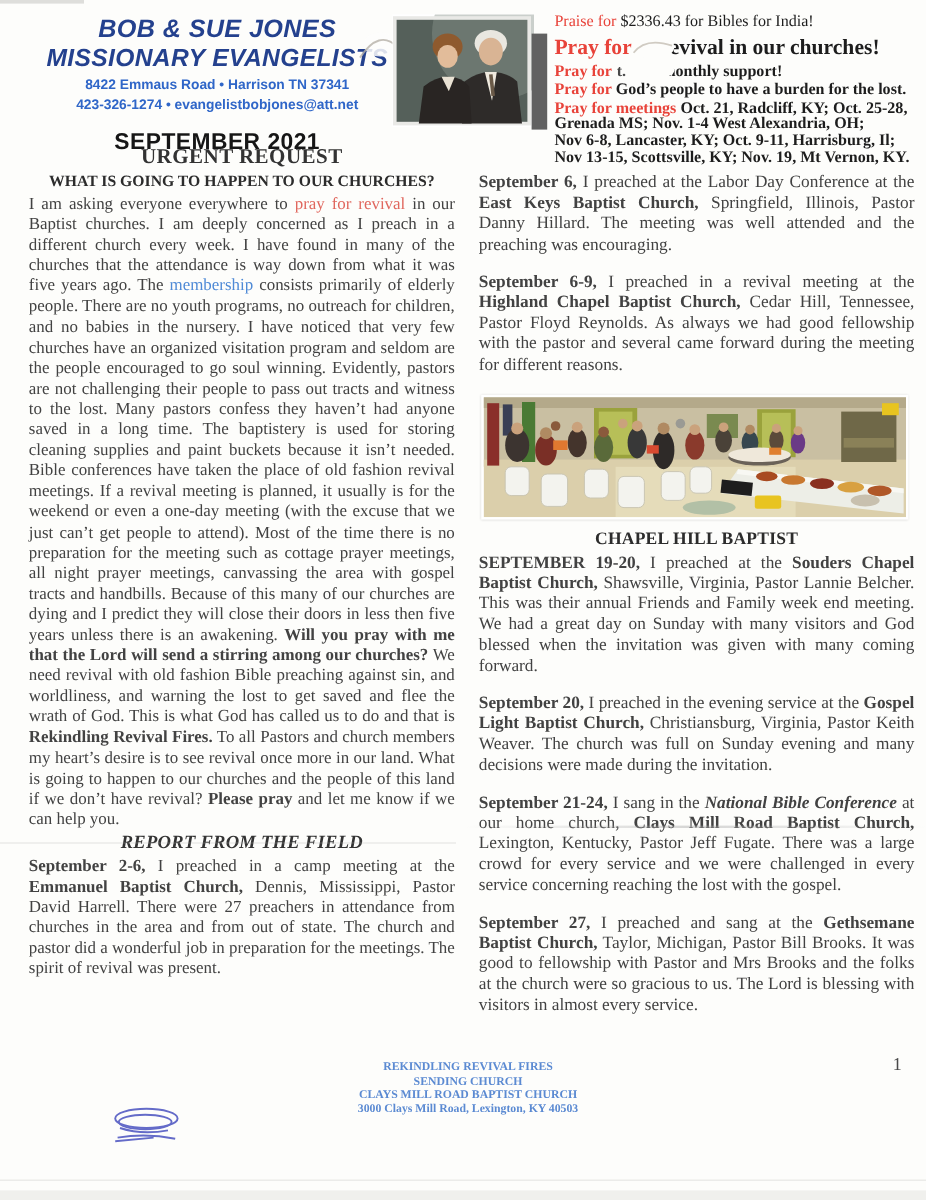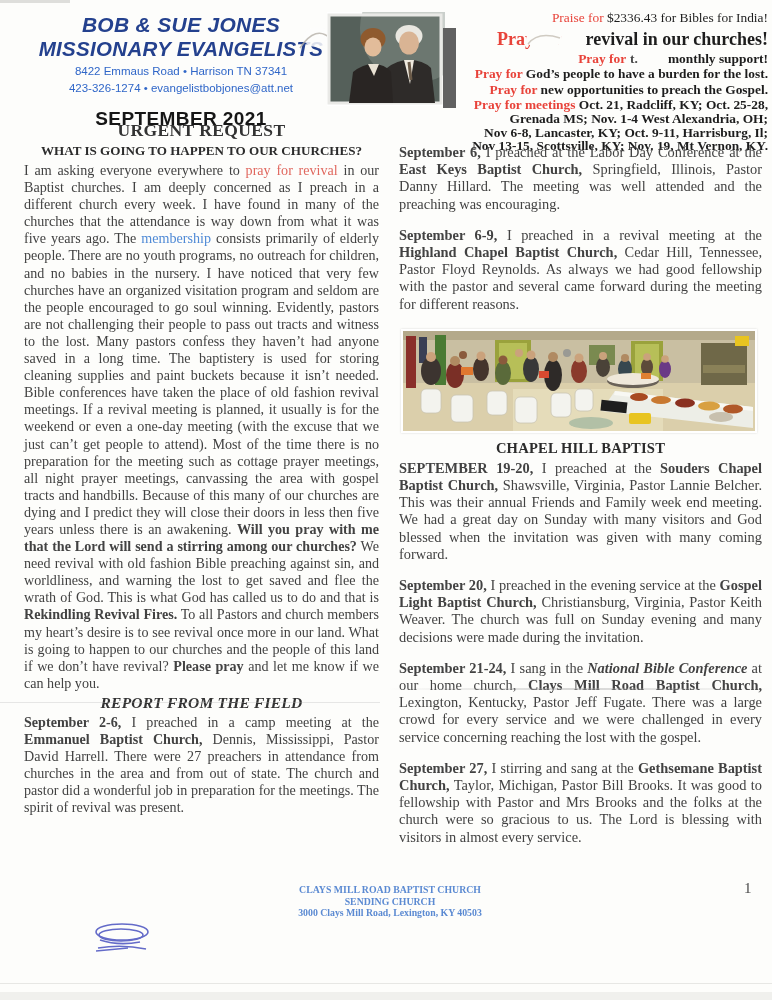--- a/index.html
+++ b/index.html
@@ -6,30 +6,30 @@
   .page{
     position:relative;width:772px;height:1000px;margin:0 auto;
     background:#fdfdfb;overflow:hidden;
     font-family:"Liberation Serif",serif;color:#424242;
   }
   
   .masthead{position:absolute;left:36px;top:13px;width:290px;text-align:center;}
   .mast-t{font-family:"Liberation Sans",sans-serif;font-style:italic;font-weight:bold;
     color:#24418e;font-size:21px;line-height:24px;letter-spacing:.3px;white-space:nowrap;}
   .mast-t2{font-size:20.5px;}
-  .mast-addr{font-family:"Liberation Sans",sans-serif;font-weight:normal;color:#2f66c8;
+  .mast-addr{font-family:"Liberation Sans",sans-serif;font-weight:bold;color:#2f66c8;
     font-size:11.5px;line-height:14px;margin-top:3px;white-space:nowrap;}
   .mast-issue{font-family:"Liberation Sans",sans-serif;font-weight:bold;color:#161616;
     font-size:19px;margin-top:13px;letter-spacing:.4px;}
   .title-smudge{position:absolute;left:296px;top:22px;}
   
   .couple-photo{position:absolute;left:327px;top:12px;width:118px;height:94px;background:#fff;padding:0;}
   .scan-bar{position:absolute;left:443px;top:28px;width:13px;height:80px;background:#616161;}
   
-  .prayer-box{position:absolute;left:462px;top:11px;width:306px;font-size:13.4px;line-height:14.6px;color:#1d1d1d;text-align:right;}
+  .prayer-box{position:absolute;left:462px;top:11px;width:306px;font-size:13.4px;line-height:14.6px;color:#1d1d1d;}
   .pb-line{margin:0 0 1px 0;font-weight:bold;position:relative;}
   .pb-praise{font-weight:normal;margin-bottom:3px;}
   .pb-label{color:#e8433a;}
   .pb-big{font-size:18px;line-height:20px;margin:1px 0 3px 0;}
   .pb-remnant{color:#4a4a4a;margin-left:4px;}
   .pb-gap{margin-left:24px;}
   .pb-gap-s{margin-left:30px;}
   .pb-meet-cont{font-weight:bold;margin:0;line-height:13.6px;}
   .smudge{position:absolute;background:#fdfdfb;border-radius:50%;}
   .smudge svg{position:absolute;left:0;top:0;}
@@ -110,24 +110,20 @@
           </svg>
       </span>
     </div>
     <div class="pb-line">
       <span class="pb-label">Pray for</span><span class="pb-remnant">t.</span><span class="pb-gap-s">monthly support!</span>
       <span class="smudge" style="left:72px;top:0;width:28px;height:13px;"></span>
     </div>
     <div class="pb-line">
       <span class="pb-label">Pray for</span>
       <span>God’s people to have a burden for the lost.</span>
-    </div>
-    <div class="pb-line">
-      <span class="pb-label">Pray for</span>
-      <span>new opportunities to preach the Gospel.</span>
     </div>
     <div class="pb-meet-cont">
       <span class="pb-label">Pray for meetings</span>
       <span>  Oct. 21, Radcliff, KY; Oct. 25-28,</span>
       <div>Grenada MS; Nov. 1-4 West Alexandria, OH;</div>
       <div>Nov 6-8, Lancaster, KY; Oct. 9-11, Harrisburg, Il;</div>
       <div>Nov 13-15,  Scottsville, KY; Nov. 19,  Mt Vernon, KY.</div>
     </div>
   </div>
 
@@ -216,26 +212,27 @@
       </g>
       <rect x="198" y="70" width="26" height="11" fill="#1e1e1e" transform="rotate(6 211 75)"></rect>
       <rect x="226" y="82" width="22" height="11" rx="2" fill="#e8c420"></rect>
       <ellipse cx="188" cy="92" rx="22" ry="6" fill="#8fae9a" opacity="0.6"></ellipse>
     </svg>
 
     <div class="photo-caption">CHAPEL HILL BAPTIST</div>
     <p class="p-body"><span class="seg-b">SEPTEMBER 19-20,</span><span> I preached at the </span><span class="seg-b">Souders Chapel Baptist Church,</span><span> Shawsville, Virginia, Pastor Lannie Belcher.  This was their annual </span><span class="seg-i">Friends and Family</span><span> week end meeting.  We had a great day on Sunday with many visitors and God blessed when the invitation was given with many coming forward.</span></p>
     <p class="p-body"><span class="seg-b">September 20,</span><span> I preached in the evening service at the </span><span class="seg-b">Gospel Light Baptist Church,</span><span> Christiansburg, Virginia, Pastor Keith Weaver.  The church was full on Sunday evening and many decisions were made during the invitation.</span></p>
     <p class="p-body"><span class="seg-b">September 21-24,</span><span> I sang in the </span><span class="seg-bi">National Bible Conference</span><span> at our home church, </span><span class="seg-b">Clays Mill Road Baptist Church,</span><span> Lexington, Kentucky, Pastor Jeff Fugate.  There was a large crowd for every service and we were challenged in every service concerning reaching the lost with the gospel.</span></p>
-    <p class="p-body"><span class="seg-b">September 27,</span><span> I stirring and sang at the </span><span class="seg-b">Gethsemane Baptist Church,</span><span> Taylor, Michigan, Pastor Bill Brooks. It was good to fellowship with Pastor and Mrs Brooks and the folks at the church were so gracious to us.  The Lord is blessing with visitors in almost every service.</span></p>
+    <p class="p-body"><span class="seg-b">September 27,</span><span> I preached and sang at the </span><span class="seg-b">Gethsemane Baptist Church,</span><span> Taylor, Michigan, Pastor Bill Brooks. It was good to fellowship with Pastor and Mrs Brooks and the folks at the church were so gracious to us.  The Lord is blessing with visitors in almost every service.</span></p>
   </div>
 
   <div class="footer">
+    <div>REKINDLING REVIVAL FIRES</div>
+    <div>SENDING CHURCH</div>
     <div>CLAYS MILL ROAD BAPTIST CHURCH</div>
-    <div>SENDING CHURCH</div>
     <div>3000 Clays Mill Road, Lexington, KY 40503</div>
   </div>
   <div class="page-number">1</div>
 
   <svg class="scribble" width="72" height="44" viewBox="0 0 72 44">
     <g stroke="#4a52c0" stroke-width="1.6" fill="none" opacity="0.85">
       <ellipse cx="34" cy="14" rx="26" ry="8"></ellipse>
       <ellipse cx="33" cy="17" rx="22" ry="6"></ellipse>
       <path d="M12,22 Q30,28 52,24"></path>
       <path d="M10,30 Q34,26 58,31"></path>

